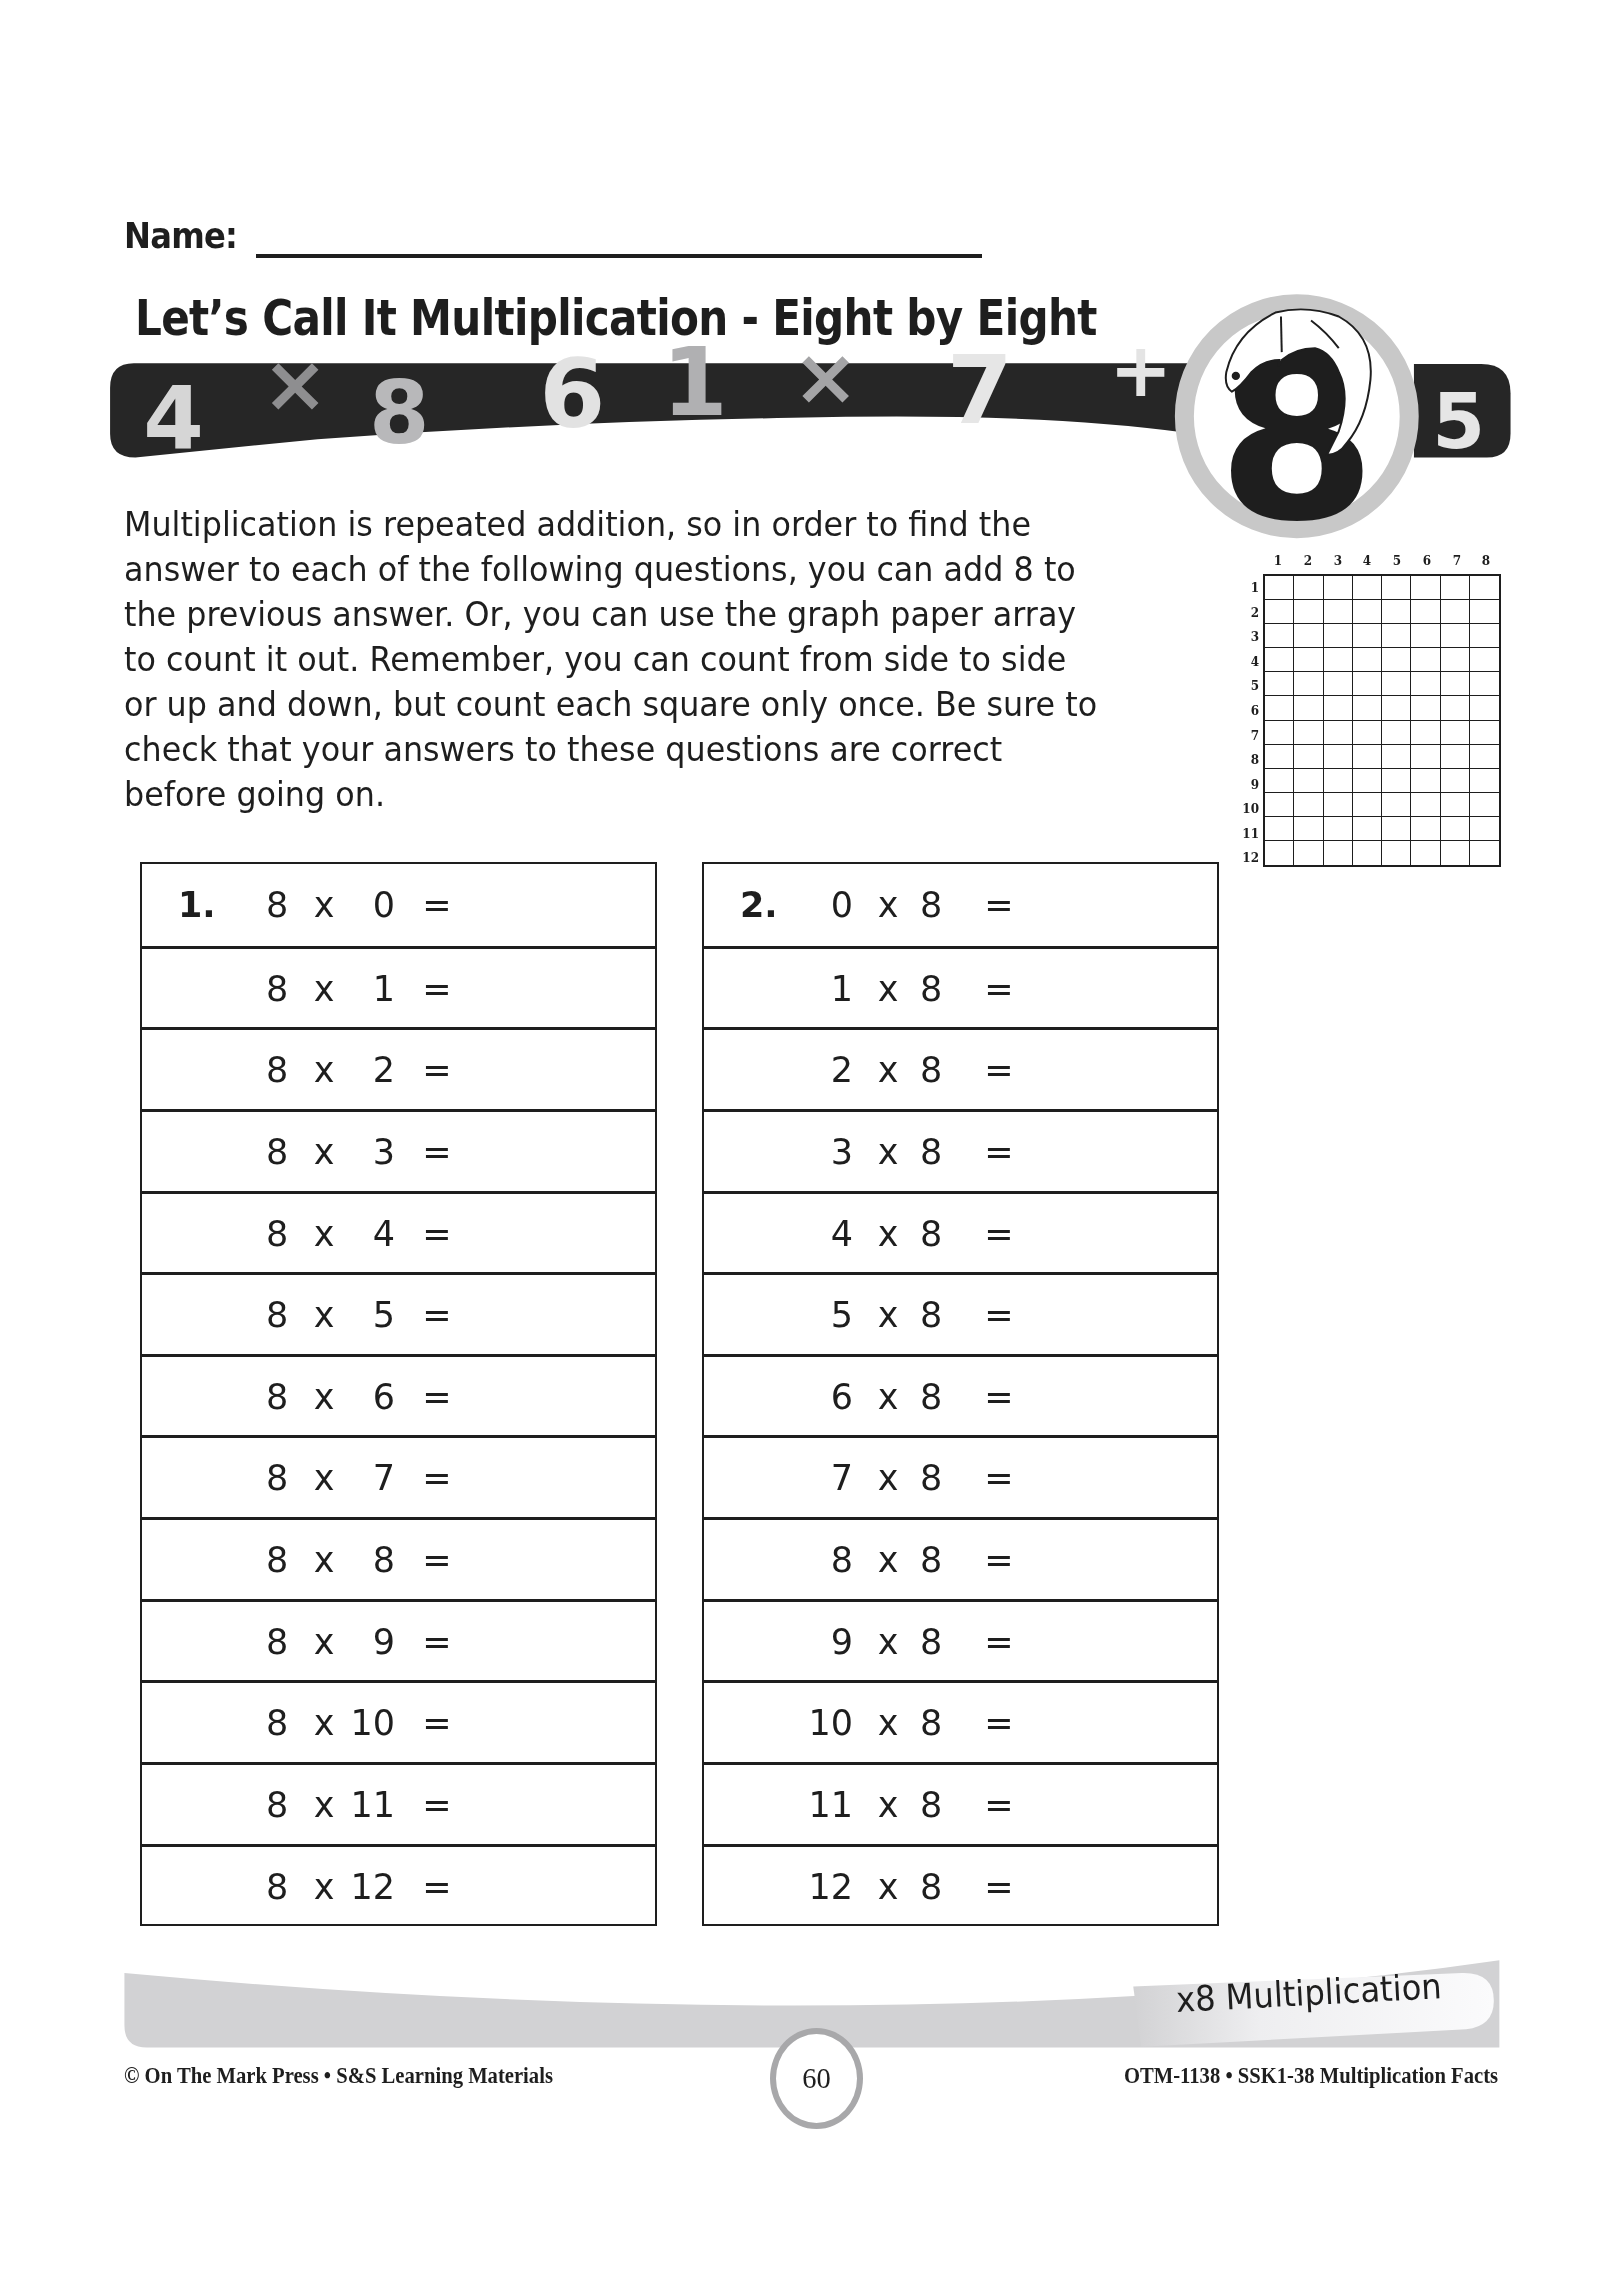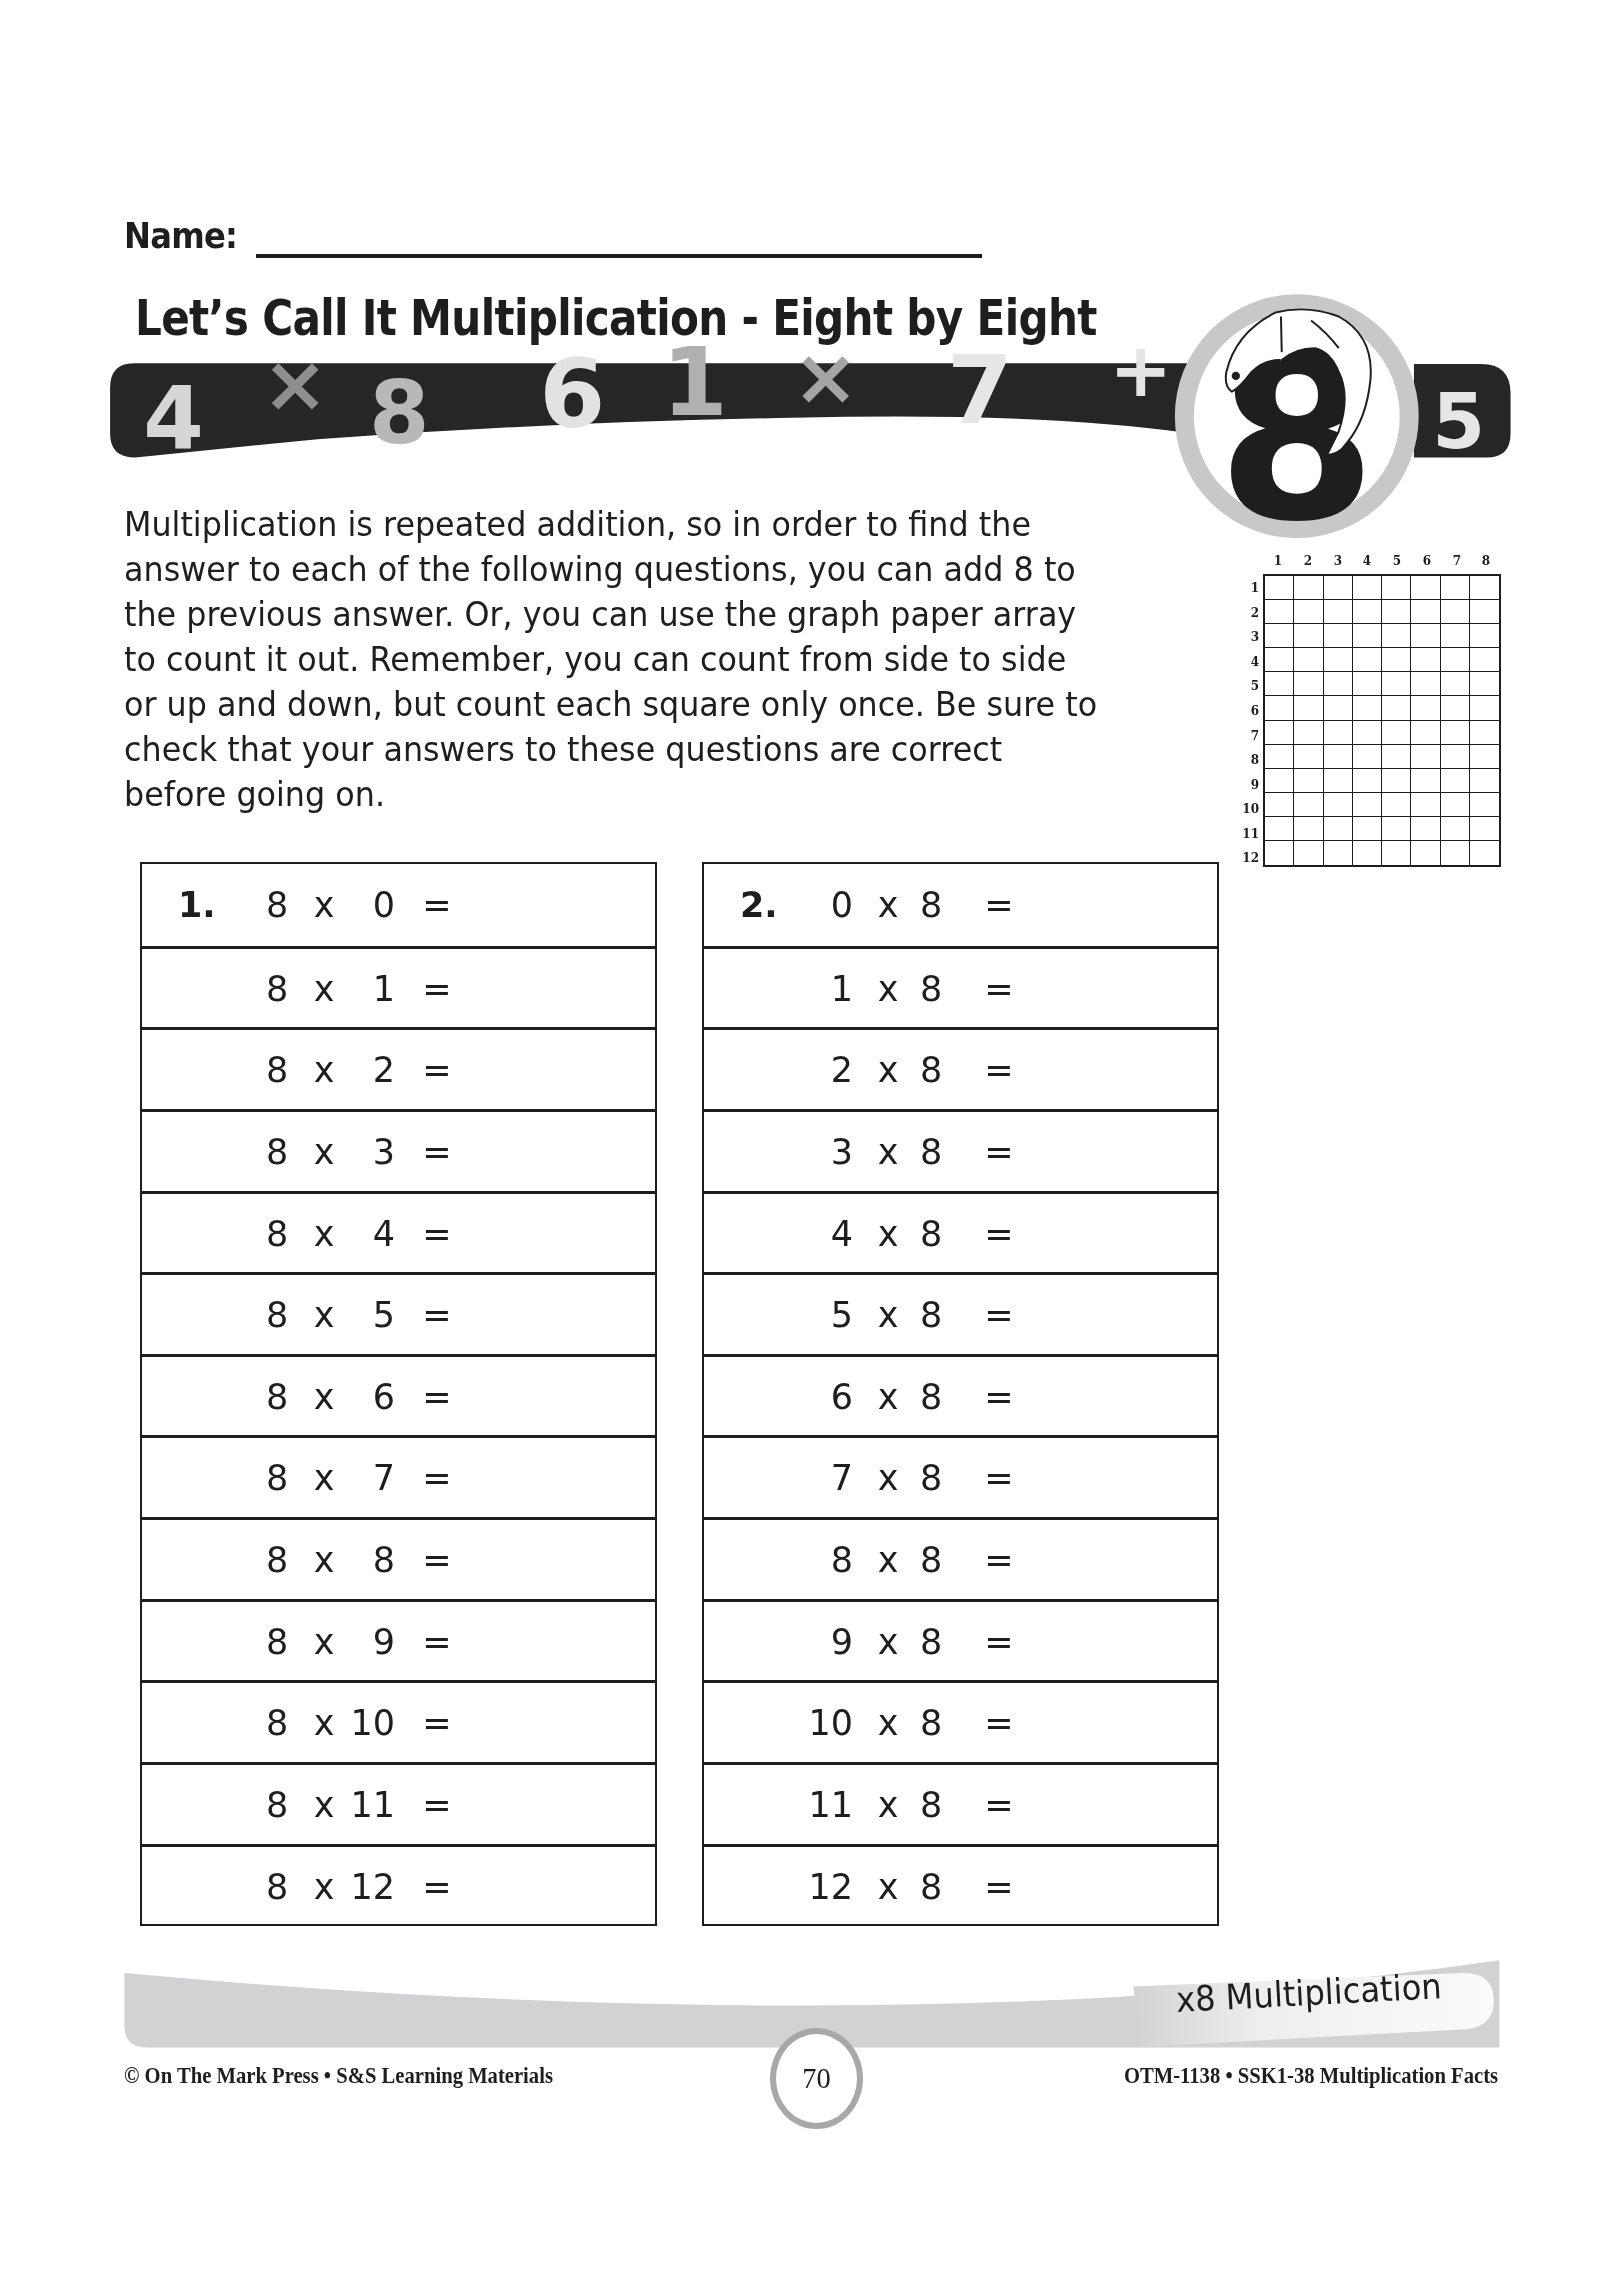--- a/index.html
+++ b/index.html
@@ -422,16 +422,16 @@
       <stop offset="0.35" stop-color="#eeeef0"></stop>
       <stop offset="1" stop-color="#fbfbfc"></stop>
     </linearGradient>
   </defs>
   <path d="M157,2489 Q600,2530 1000,2530 Q1500,2530 1892,2473 L1892,2583 L185,2583 Q157,2583 157,2555 Z" fill="#d2d2d4"></path>
   <path d="M1430,2506 L1845,2489 Q1885,2488 1885,2524 Q1885,2556 1850,2560 L1440,2582 Z" fill="url(#pillGrad)"></path>
 </svg>
 <div class="abs footer-label">x8 Multiplication</div>
 <div class="abs footer-left">© On The Mark Press • S&amp;S Learning Materials</div>
 <div class="abs page-circle">
-  <span>70</span>
+  <span>60</span>
 </div>
 <div class="abs footer-right">OTM-1138 • SSK1-38 Multiplication Facts</div>
 
 
 </body></html>

